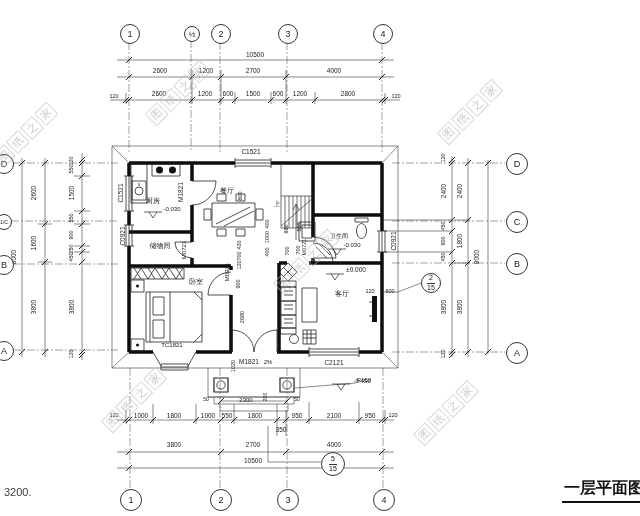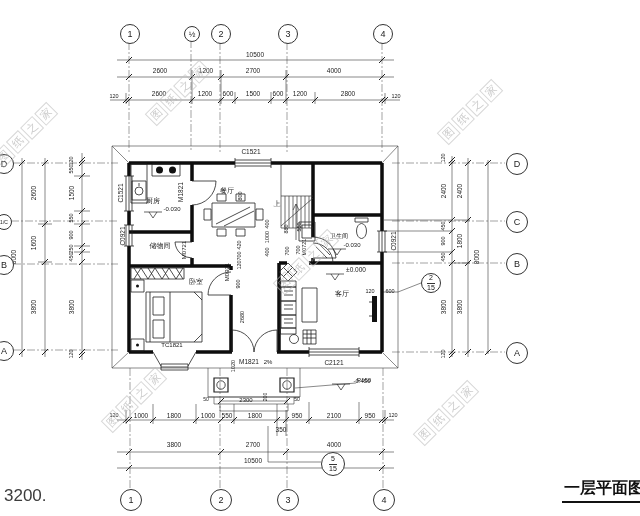--- a/index.html
+++ b/index.html
@@ -13,21 +13,21 @@
   .bubble{position:absolute;border:1px solid #333;border-radius:50%;background:#fff;z-index:4;
           display:flex;flex-direction:column;align-items:center;justify-content:center;color:#111;}
   .bubble .top{border-bottom:1px solid #333;padding:0 2px;}
   .bubble span{font-size:7px;line-height:1.15;display:block;}
   #watermarks{position:absolute;left:0;top:0;width:100%;height:100%;z-index:6;pointer-events:none;}
   .wm{position:absolute;display:flex;gap:3px;transform:translate(-50%,-50%) rotate(-45deg);opacity:.6;}
   .wm span{display:block;width:15px;height:15px;border:1px solid #bdbdbd;color:#ababab;
            font-size:11px;line-height:15px;text-align:center;}
   #plan-title{position:absolute;left:562px;top:478px;z-index:5;font-size:16px;font-weight:bold;
               color:#111;border-bottom:2px solid #111;padding:0 2px 2px 2px;white-space:nowrap;}
-  #corner-text{position:absolute;left:4px;top:486px;z-index:5;font-size:17px;color:#3c3c3c;}
+  #corner-text{position:absolute;left:4px;top:486px;z-index:5;font-size:11px;color:#3c3c3c;}
 </style>
 </head>
 <body>
 
 <div id="stage">
 
   <svg id="linework" width="640" height="516" viewBox="0 0 640 516" aria-hidden="true">
 
     <g stroke="#666" stroke-width="0.6" fill="none" stroke-dasharray="8 2 2 2">
       <path d="M129 42V152 M191 40V152 M220 42V152 M287 42V152 M382 42V152

